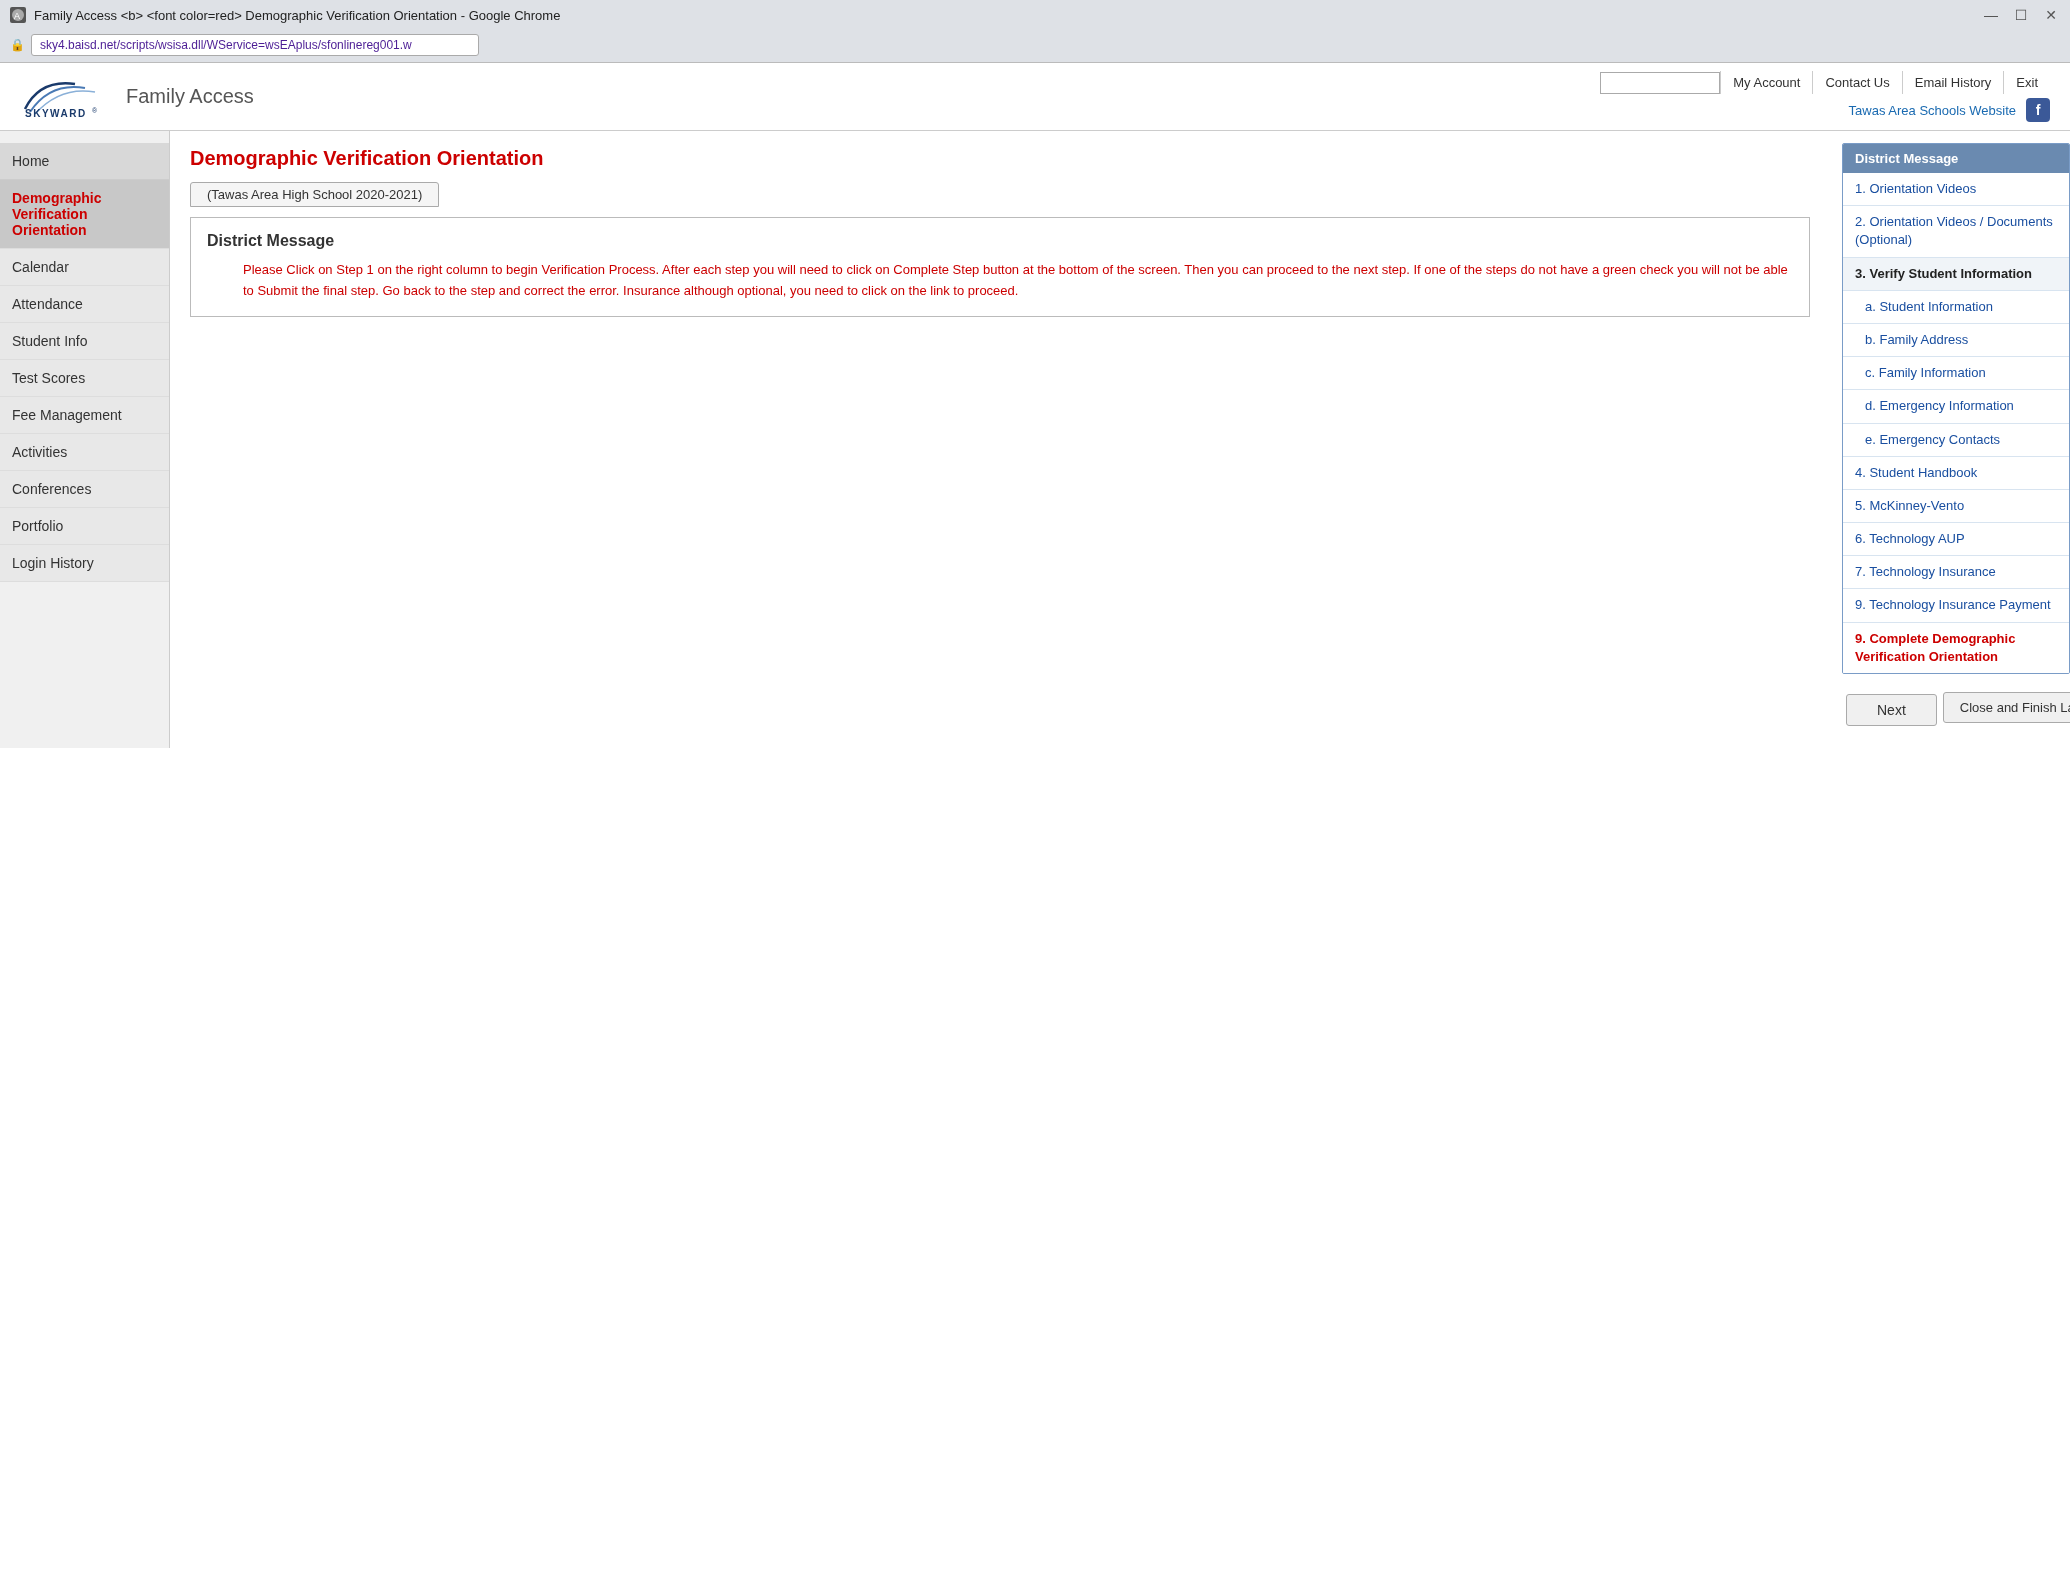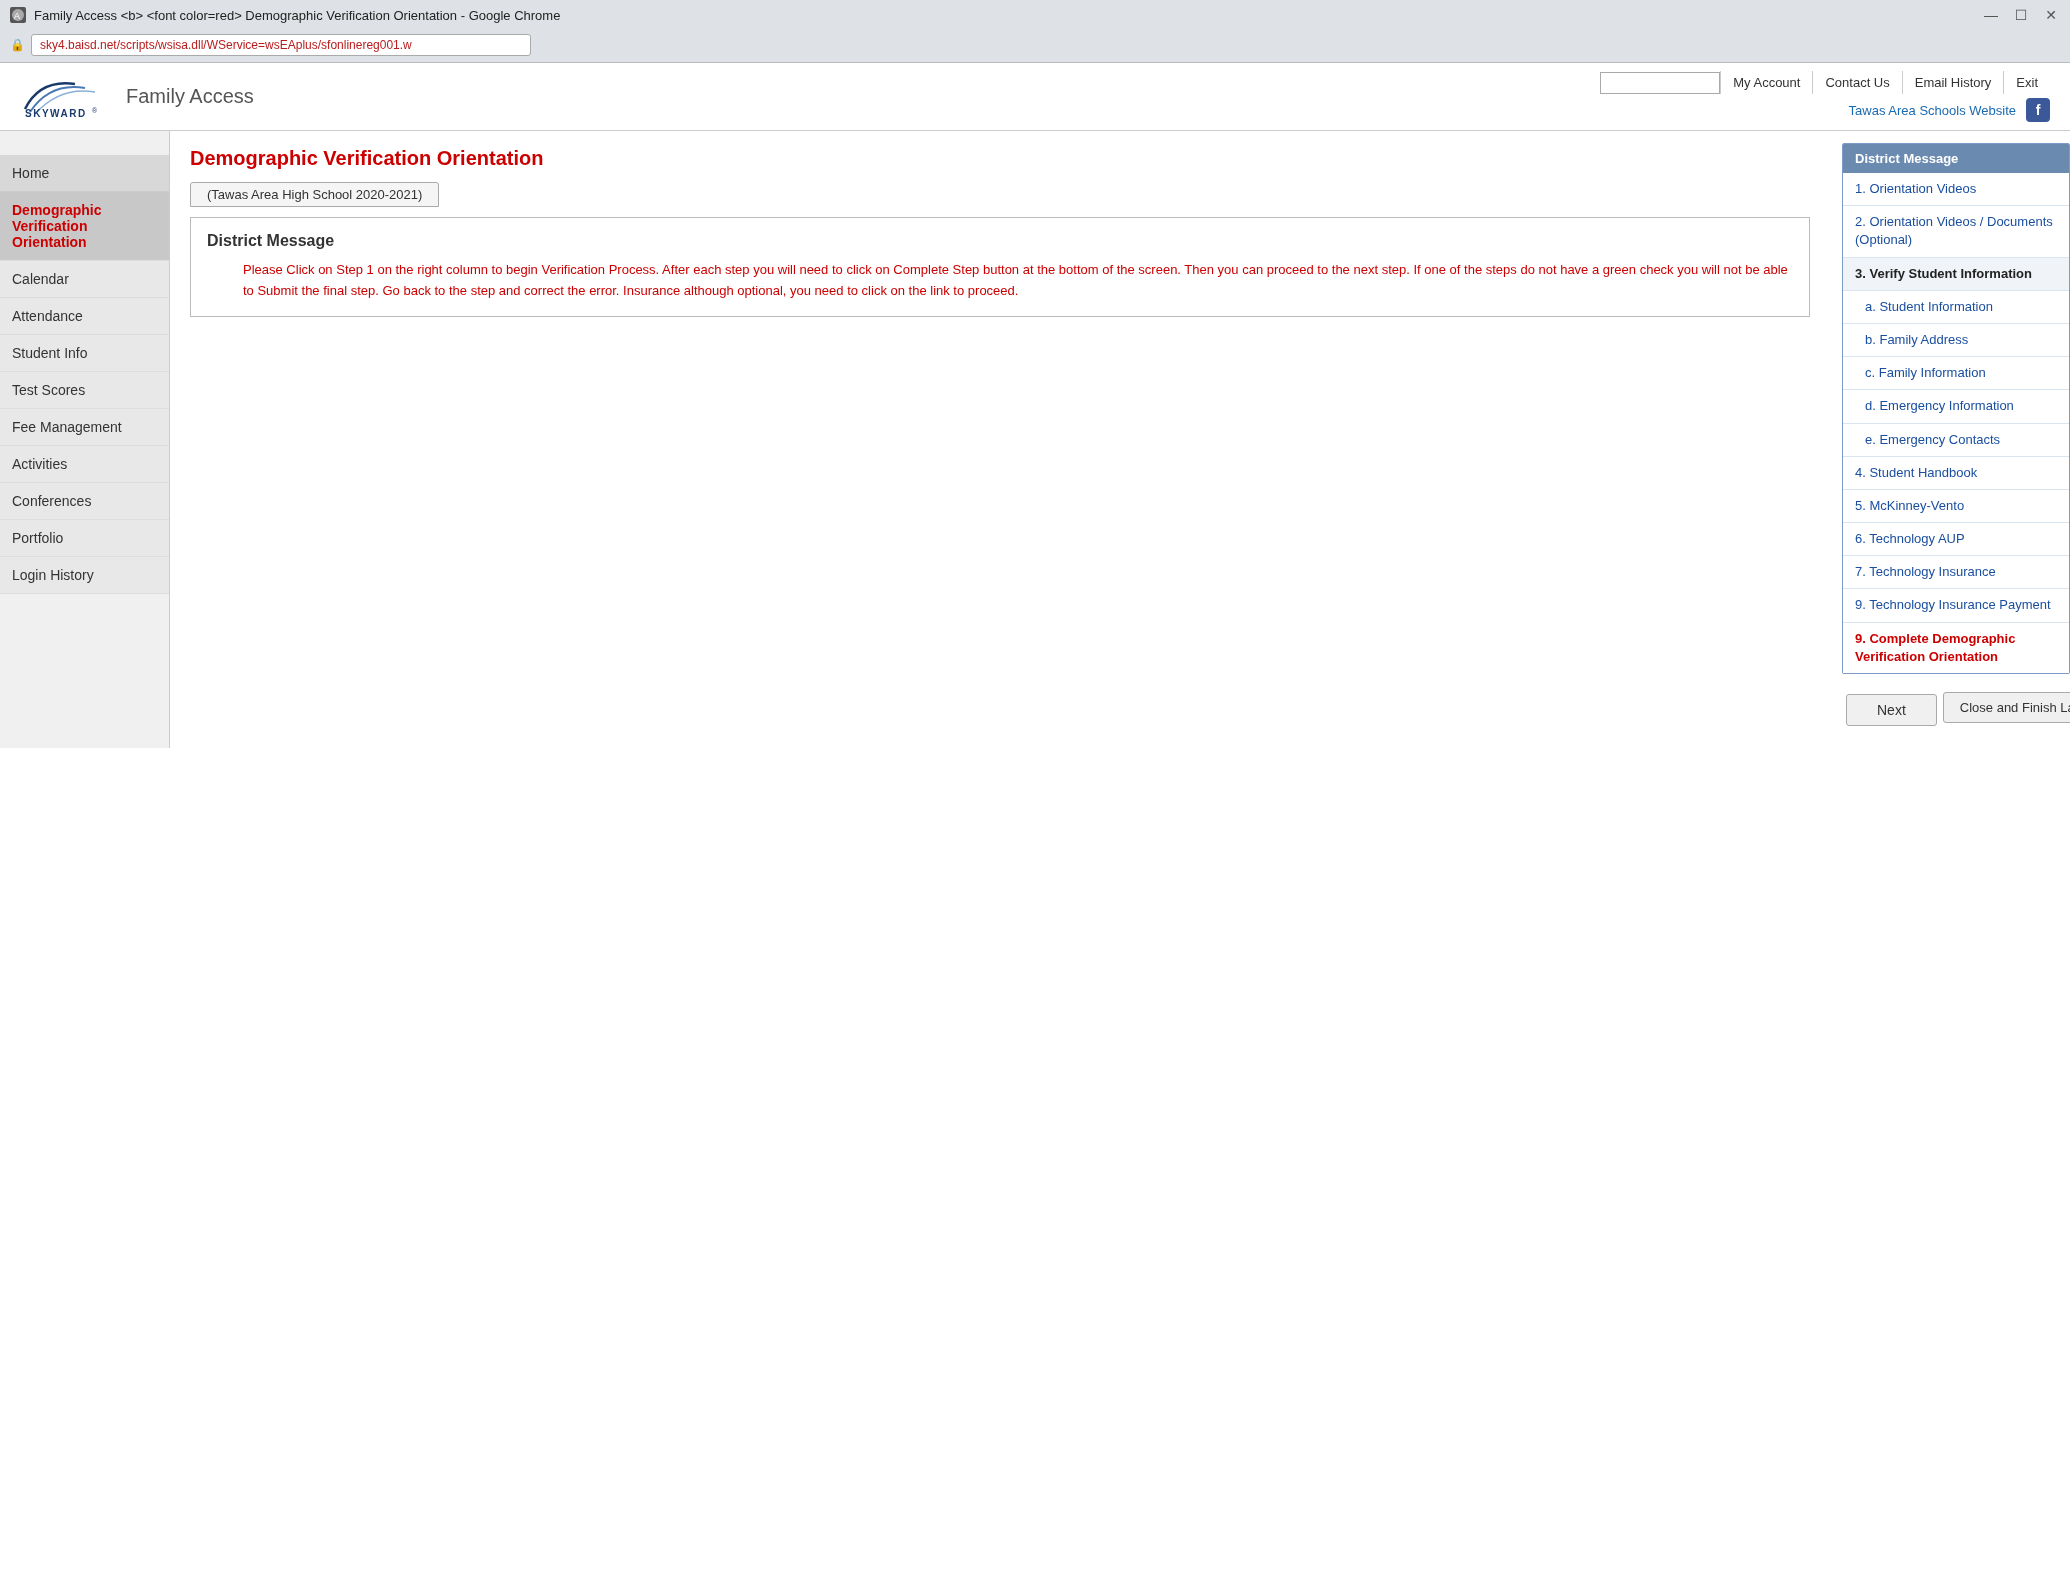--- a/index.html
+++ b/index.html
@@ -45,22 +45,22 @@
     }
     .browser-lock {
       font-size: 12px; color: #555;
     }
     .browser-url {
       background: #fff;
       border: 1px solid #aaa;
       border-radius: 3px;
       padding: 3px 8px;
       font-size: 12px;
-      color: #b91c1c;
-      width: 500px;
+      color: #4c1d95;
+      width: 448px;
     }
 
     
     .page-wrapper {
       position: relative;
       width: 100%;
       background: #fff;
     }
 
     
@@ -142,21 +142,21 @@
       display: flex;
       padding: 0;
     }
 
     
     .sidebar {
       width: 170px;
       min-width: 170px;
       background: #f0f0f0;
       border-right: 1px solid #ccc;
-      padding-top: 24px;
+      padding-top: 12px;
     }
     .sidebar-item {
       padding: 10px 12px;
       cursor: pointer;
       border-bottom: 1px solid #ddd;
       font-size: 14px;
       color: #333;
       background: #e8e8e8;
     }
     .sidebar-item.active {

